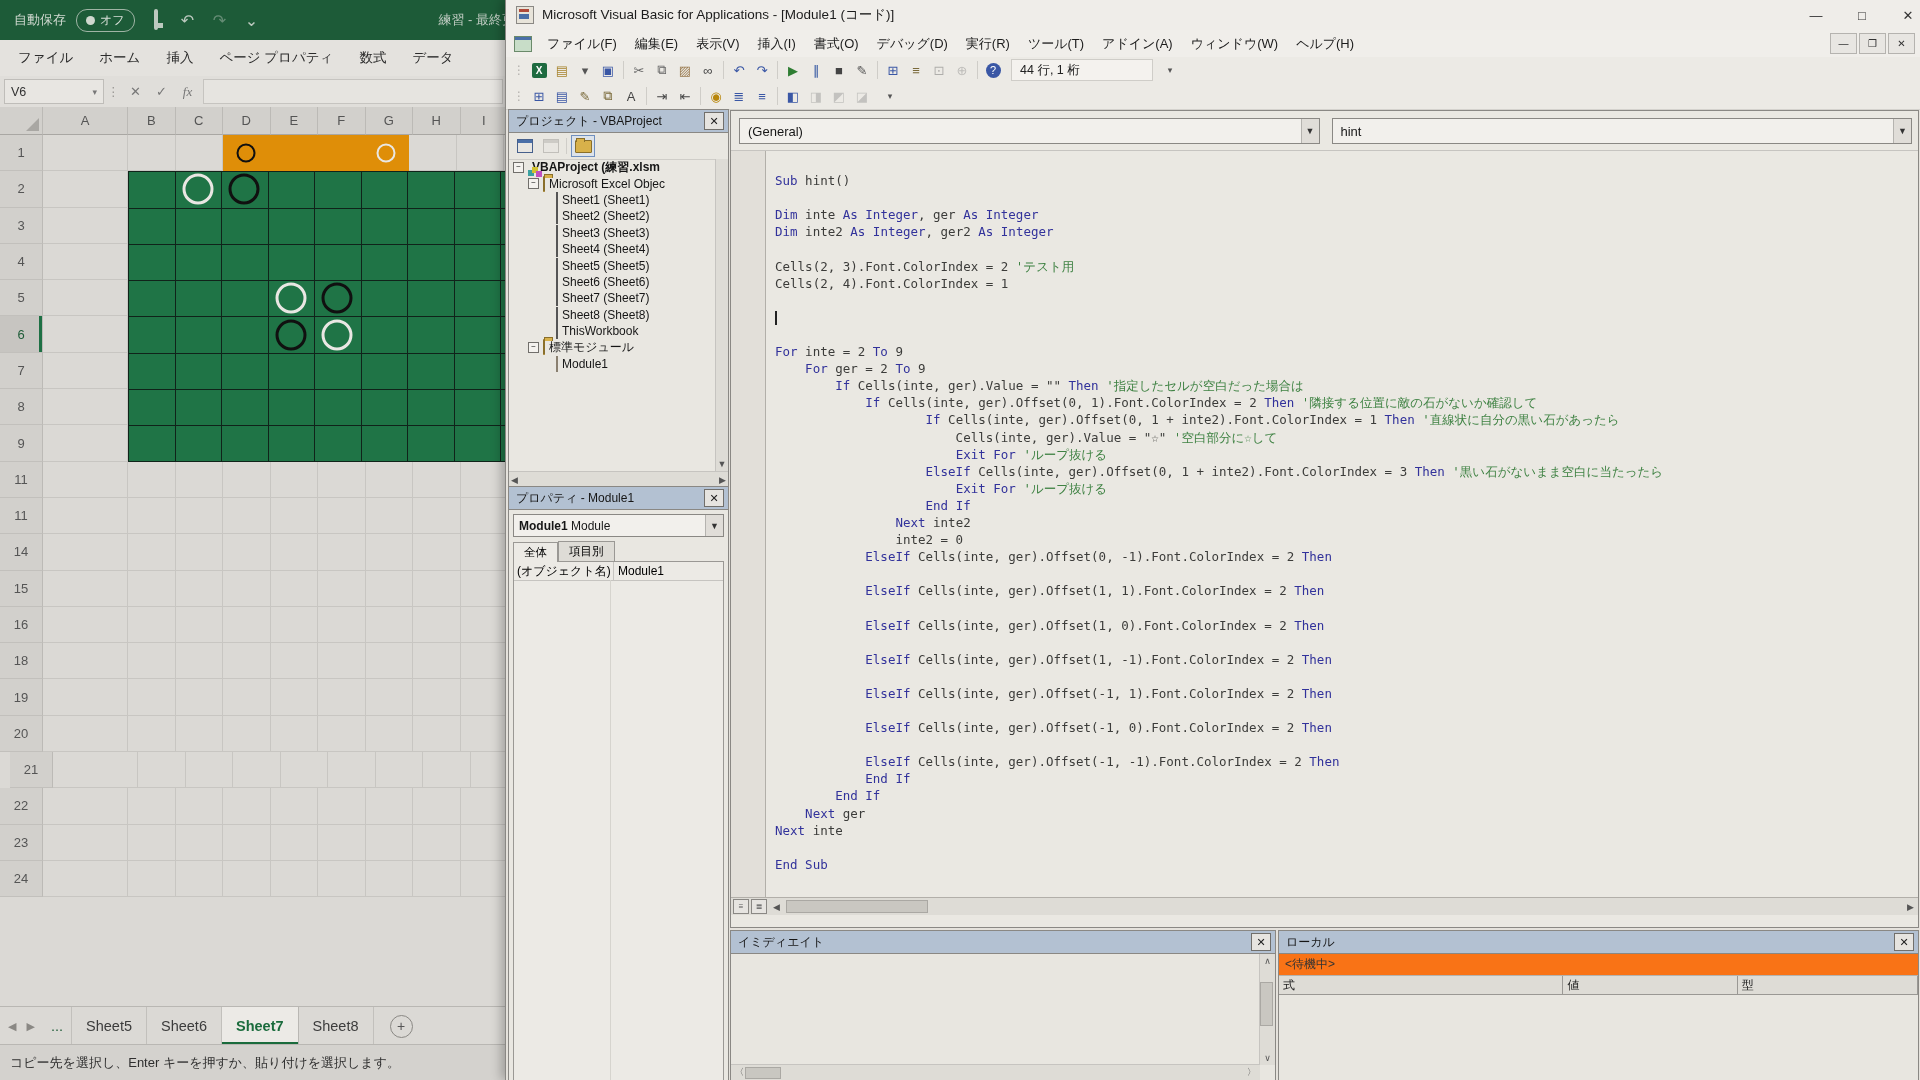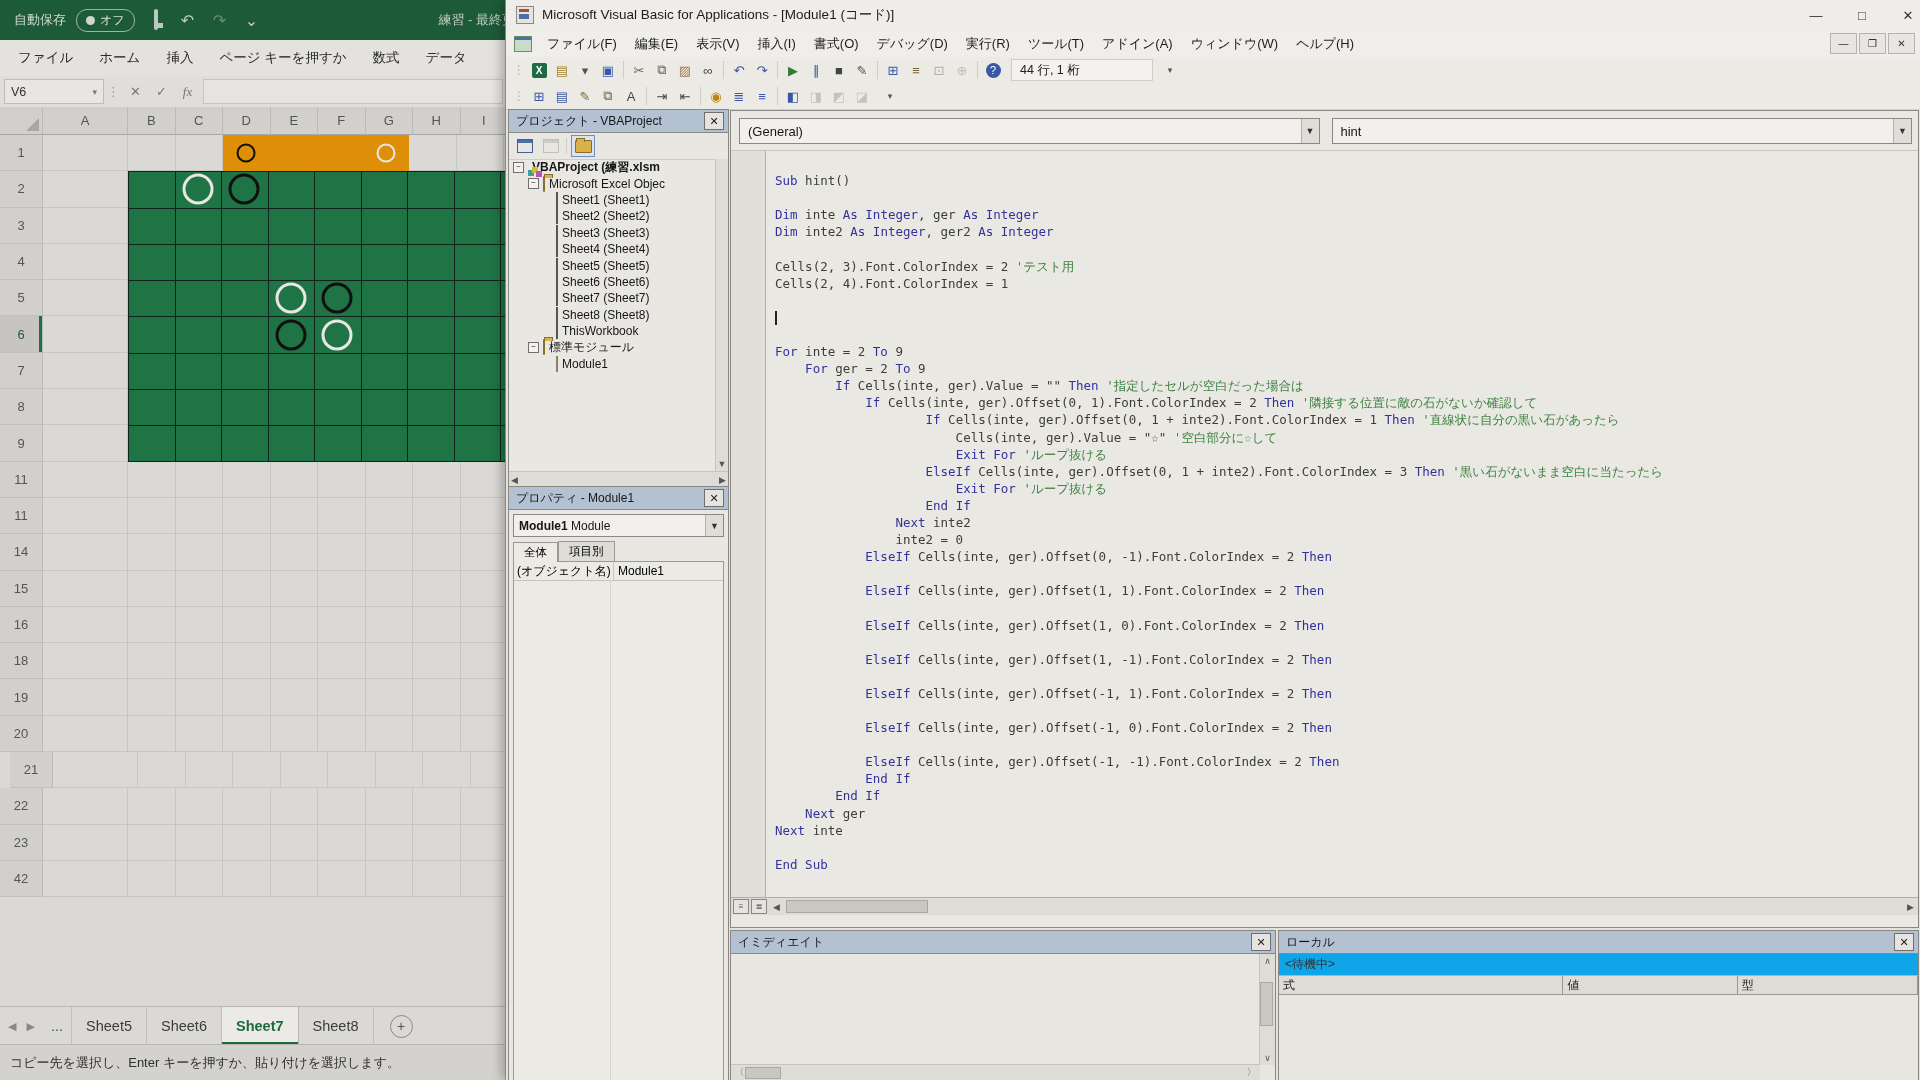--- a/index.html
+++ b/index.html
@@ -163,21 +163,21 @@
   .imm-body{height:126px;background:#e8e6e0;border:1px solid #8a8884;position:relative;}
   .vscroll{position:absolute;right:0;top:0;width:15px;bottom:15px;background:#dedcd6;border-left:1px solid #c6c4c0;
            display:flex;flex-direction:column;justify-content:space-between;padding:2px 0;}
   .vs-thumb{position:absolute;right:2px;top:28px;width:11px;height:42px;background:#c9c7c1;border:1px solid #aaa8a3;}
   .hscroll2{position:absolute;left:0;bottom:0;right:15px;height:15px;background:#dedcd6;border-top:1px solid #c6c4c0;
             display:flex;align-items:center;justify-content:space-between;padding:0 4px;font-size:9px;color:#555;}
   .hs2-thumb{position:absolute;left:14px;top:2px;width:34px;height:10px;background:#c9c7c1;border:1px solid #aaa8a3;}
 
   .loc-panel{left:772px;top:930px;width:641px;height:148px;}
   .loc-body{height:126px;background:#e8e6e0;border:1px solid #8a8884;}
-  .loc-status{height:21px;background:#0ea5e9;border-bottom:1px solid #b5b3ae;display:flex;align-items:center;
+  .loc-status{height:21px;background:#f97316;border-bottom:1px solid #b5b3ae;display:flex;align-items:center;
               padding-left:6px;font-size:12px;color:#333;}
   .loc-cols{display:flex;height:18px;background:#dedcd6;border-bottom:1px solid #9a9894;font-size:12px;color:#222;}
   .loc-col{border-right:1px solid #9a9894;padding:1px 4px;}
 </style>
 </head>
 <body>
 
 <div class="stage">
 
   <div class="abs xl">
@@ -192,21 +192,21 @@
       <span class="qat-ic">↶</span>
       <span class="qat-ic dim">↷</span>
       <span class="qat-ic">⌄</span>
       <span class="xl-doc-title">練習 - 最終更</span>
     </div>
 
     <div class="abs xl-ribbontabs" id="ribbon-tabs">
         <span>ファイル</span>
         <span>ホーム</span>
         <span>挿入</span>
-        <span>ページ キーを押すか</span>
+        <span>ページ プロパティ</span>
         <span>数式</span>
         <span>データ</span>
       </div>
 
     <div class="abs xl-formula">
       <span class="namebox">
         <span>V6</span>
         <span style="font-size:9px;color:#777">▾</span>
       </span>
       <span class="vdots">⋮</span>
@@ -488,21 +488,21 @@
           <div class="cell" style="width: 46.5px;"></div>
           <div class="cell" style="width: 46.5px;"></div>
           <div class="cell" style="width: 46.5px;"></div>
           <div class="cell" style="width: 46.5px;"></div>
           <div class="cell" style="width: 46.5px;"></div>
           <div class="cell" style="width: 46.5px;"></div>
           <div class="cell" style="width: 46.5px;"></div>
           <div class="cell" style="width: 46.5px;"></div>
         </div>
         <div class="grid-row" style="height: 36.3px;">
-          <div class="rh" style="width: 42px;">42</div>
+          <div class="rh" style="width: 42px;">24</div>
           <div class="cell" style="width: 84px;"></div>
           <div class="cell" style="width: 46.5px;"></div>
           <div class="cell" style="width: 46.5px;"></div>
           <div class="cell" style="width: 46.5px;"></div>
           <div class="cell" style="width: 46.5px;"></div>
           <div class="cell" style="width: 46.5px;"></div>
           <div class="cell" style="width: 46.5px;"></div>
           <div class="cell" style="width: 46.5px;"></div>
           <div class="cell" style="width: 46.5px;"></div>
         </div>

